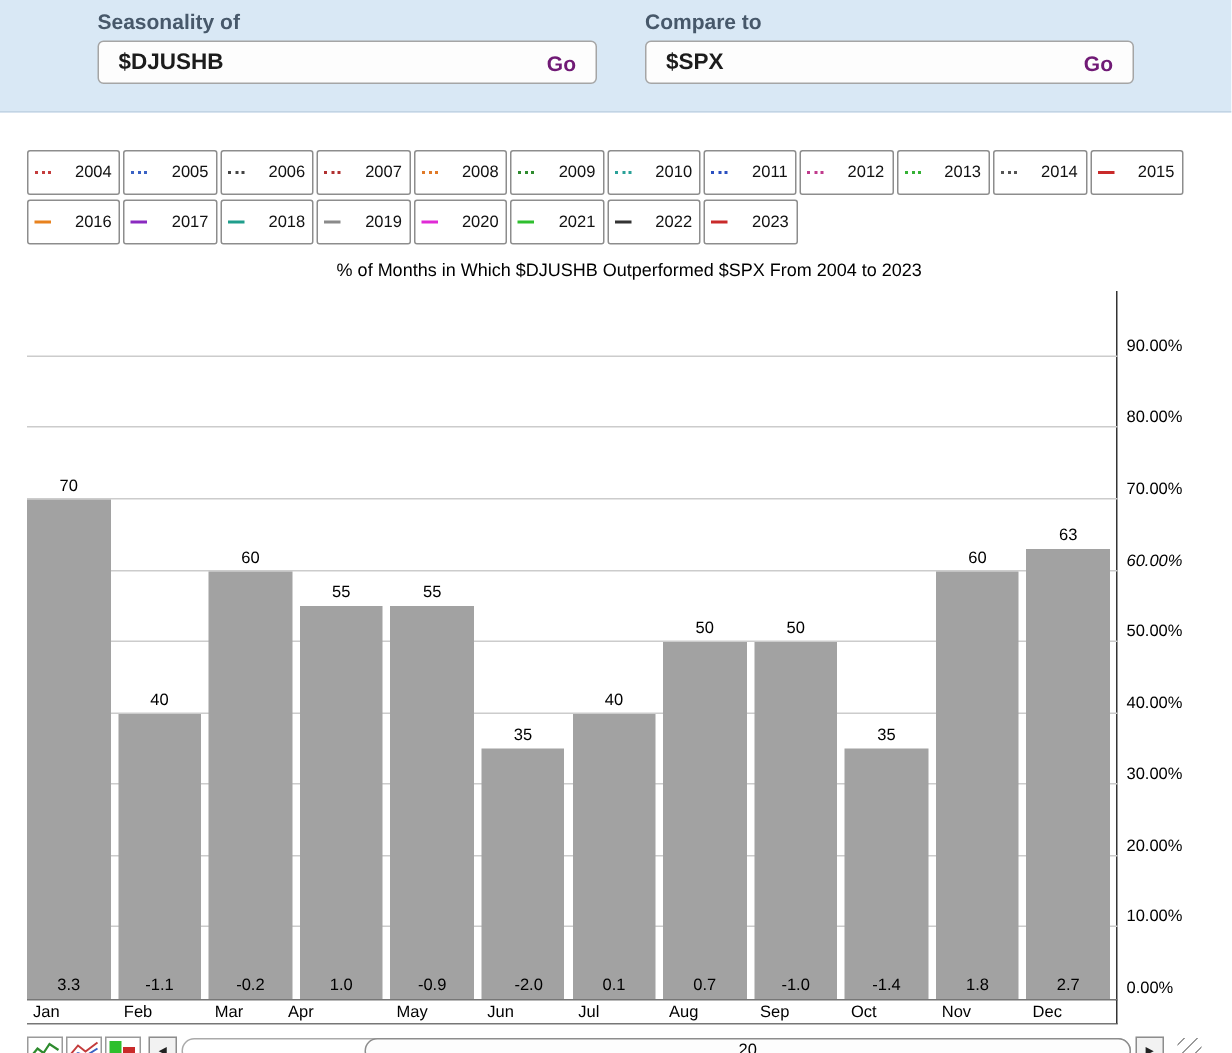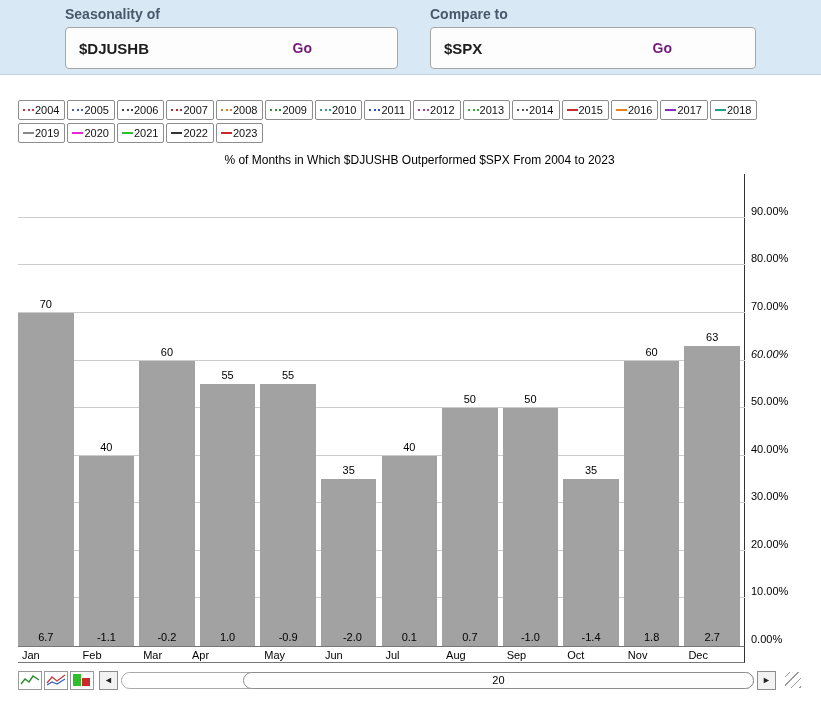--- a/index.html
+++ b/index.html
@@ -4,28 +4,28 @@
 <style>
   * { margin:0; padding:0; box-sizing:border-box; }
   html,body { width:821px; height:702px; background:#fff; font-family:"Liberation Sans", sans-serif; overflow:hidden; }
 
   
   .top-panel { position:relative; width:821px; height:75px; background:#d9e8f5; border-bottom:1px solid #c2d4e4; }
   .form-group { position:absolute; top:6px; }
   .form-group.g1 { left:65px; width:333px; }
   .form-group.g2 { left:430px; width:326px; }
   .form-label { font-size:14px; font-weight:bold; color:#47586a; margin-bottom:5px; }
-  .symbol-box { display:flex; align-items:center; background:#fdfdfd; border:1px solid #a5a5a5; border-radius:4px; height:42px; padding:0 13px; }
+  .symbol-box { display:flex; align-items:center; justify-content:space-between; background:#fdfdfd; border:1px solid #a5a5a5; border-radius:4px; height:29px; padding:0 13px; }
   .symbol-input { border:none; outline:none; background:transparent; font-family:"Liberation Sans", sans-serif; font-size:15px; font-weight:bold; color:#1c1c1c; width:70%; }
   .go-btn { font-size:14px; font-weight:bold; color:#701a75; background:none; border:none; cursor:pointer; font-family:"Liberation Sans", sans-serif; }
 
   
   .content { padding-left:18px; }
   .legend-wrap { margin-top:25px; display:flex; flex-wrap:wrap; width:788px; }
-  .legend-year { display:flex; align-items:center; gap:1px; border:1px solid #8d8d8d; background:#fff; border-radius:2px; height:20px; padding:0 5px 0 4px; margin:0 2px 3px 0; font-family:"Liberation Sans", sans-serif; cursor:pointer;justify-content:flex-end; }
+  .legend-year { display:flex; align-items:center; gap:16px; border:1px solid #8d8d8d; background:#fff; border-radius:2px; height:30px; padding:0 5px 0 4px; margin:0 2px 3px 0; font-family:"Liberation Sans", sans-serif; cursor:pointer;justify-content:flex-end; }
   .legend-marker { display:inline-block; width:11px; height:0; border-top-width:2px; }
   .legend-text { font-size:11px; color:#111; }
 
   
   .chart-title { margin-top:7px; font-size:12px; color:#000; height:15px;text-align:center; }
 
   
   .chart-area { margin-top:6px; position:relative; width:783px; }
   .plot { position:relative; width:727px; height:472px; border-right:1px solid #333; }
   .gridline { position:absolute; left:0; width:727px; height:1px; background:#ccc; }
@@ -170,21 +170,21 @@
         <div class="ytick" style="bottom: 286.484px; font-style: italic;">60.00%</div>
         <div class="gridline" style="bottom: 333.065px;"></div>
         <div class="ytick" style="bottom: 334.065px;">70.00%</div>
         <div class="gridline" style="bottom: 380.645px;"></div>
         <div class="ytick" style="bottom: 381.645px;">80.00%</div>
         <div class="gridline" style="bottom: 428.226px;"></div>
         <div class="ytick" style="bottom: 429.226px;">90.00%</div>
         <div class="bar-slot" style="left: 0px; width: 60.5833px;">
           <div class="bar" style="height: 333.065px; width: 55.5833px; background: rgb(162, 162, 162);"></div>
           <div class="bar-value" style="bottom: 336.065px; width: 55.5833px; margin-top: 47px;">70</div>
-          <div class="bar-gain" style="width: 55.5833px;">6.7</div>
+          <div class="bar-gain" style="width: 55.5833px;">3.3</div>
         </div>
         <div class="bar-slot" style="left: 60.5833px; width: 60.5833px;">
           <div class="bar" style="height: 190.323px; width: 55.5833px; background: rgb(162, 162, 162);"></div>
           <div class="bar-value" style="bottom: 193.323px; width: 55.5833px;">40</div>
           <div class="bar-gain" style="width: 55.5833px;">-1.1</div>
         </div>
         <div class="bar-slot" style="left: 121.167px; width: 60.5833px;">
           <div class="bar" style="height: 285.484px; width: 55.5833px; background: rgb(162, 162, 162);"></div>
           <div class="bar-value" style="bottom: 288.484px; width: 55.5833px;">60</div>
           <div class="bar-gain" style="width: 55.5833px;">-0.2</div>

